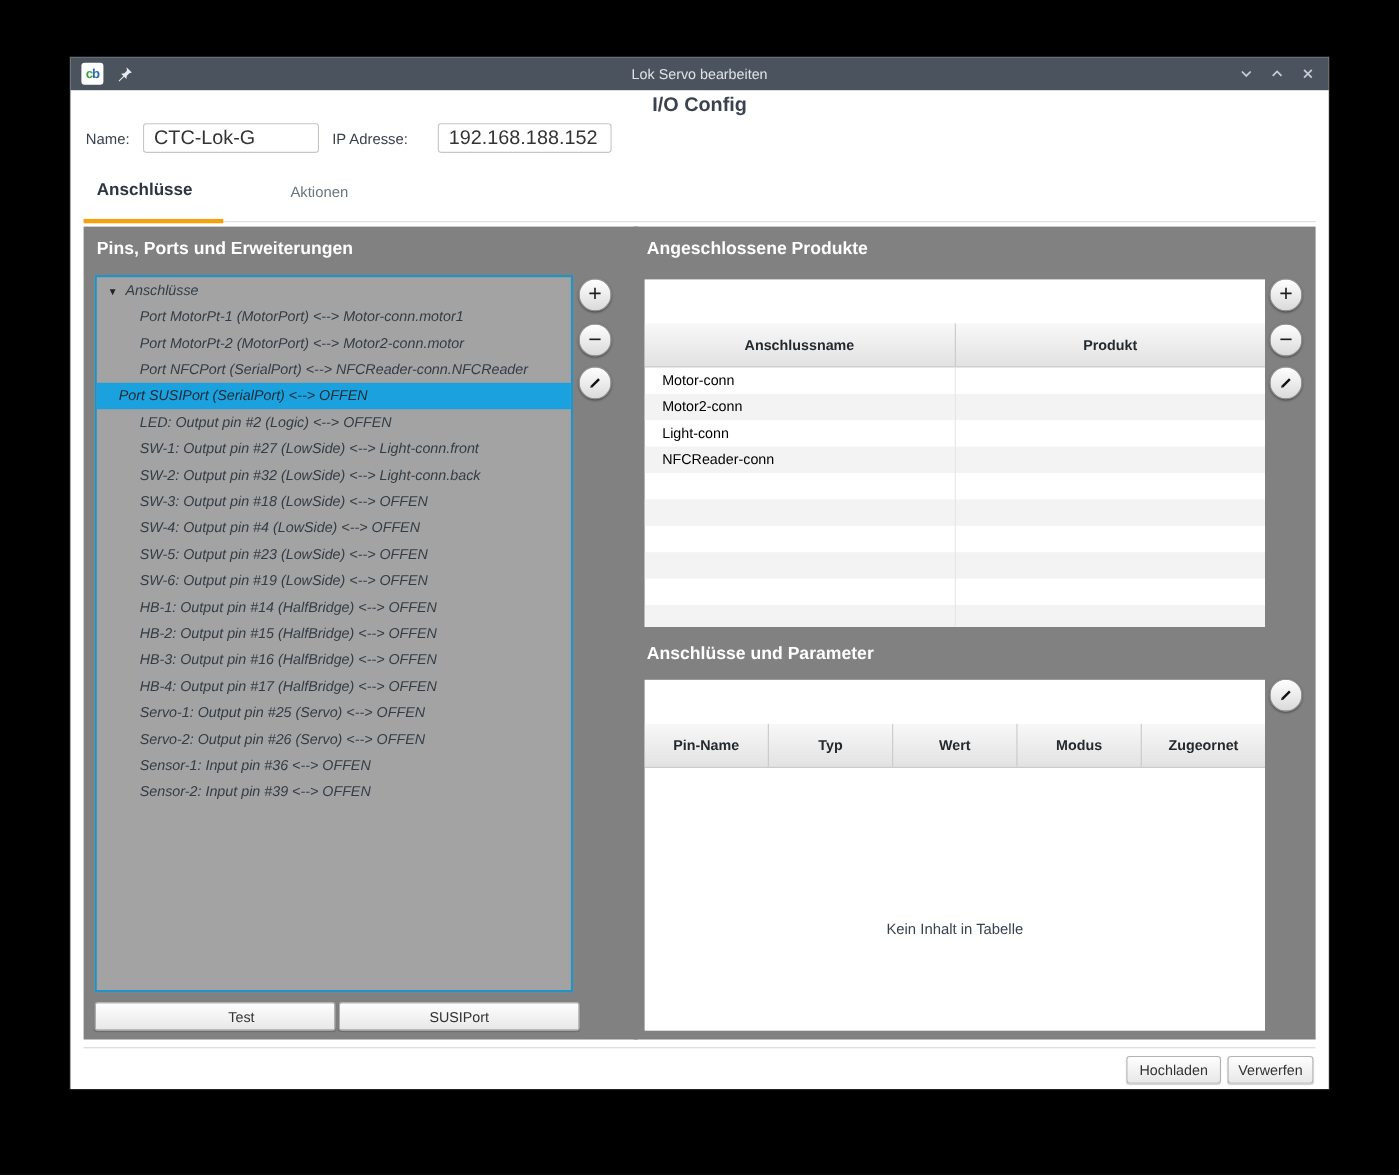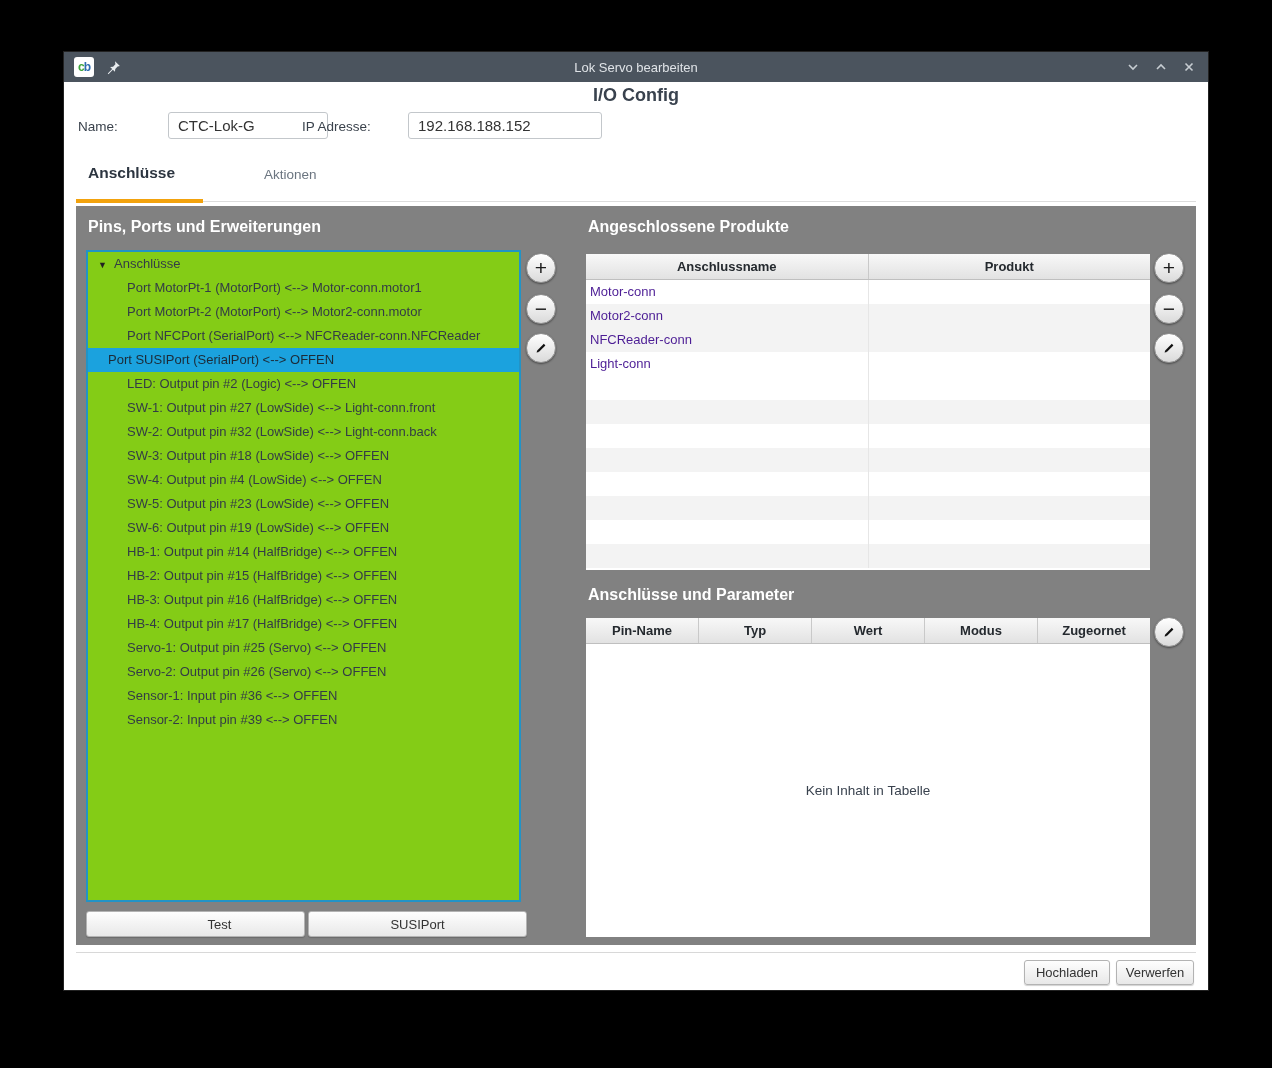--- a/index.html
+++ b/index.html
@@ -17,66 +17,66 @@
   .pin { margin-left:12px; width:16px; height:16px; display:flex; align-items:center; }
   .win-title { position:absolute; left:0; right:0; text-align:center;
                color:#dfe3e7; font-size:13px; pointer-events:none; }
   .win-controls { margin-left:auto; display:flex; gap:10px; z-index:2; }
   .win-btn { width:18px; height:18px; display:flex; align-items:center; justify-content:center; cursor:default; }
   
   .heading { position:absolute; top:33px; left:0; width:100%; text-align:center;
              font-size:18px; font-weight:bold; color:#39424e; }
   .form-label { position:absolute; font-size:13.5px; color:#3a424c; top:67px; }
   .form-input { position:absolute; top:60px; height:27px; border:1px solid #c3c7cb;
-                border-radius:3px; padding:0 9px; font-size:15px; color:#333;
-                font-family:"Liberation Sans",sans-serif; background:#fff; outline:none;margin-left:38px; }
+                border-radius:3px; padding:0 9px; font-size:18px; color:#333;
+                font-family:"Liberation Sans",sans-serif; background:#fff; outline:none; }
   
   .tab { position:absolute; top:112px; cursor:default; }
   .tab.active { font-size:15.5px; font-weight:bold; color:#2c3540; }
   .tab.inactive { font-size:13.5px; color:#6b7580; top:115px;margin-left:48px; }
   .tab-line { position:absolute; top:149px; left:12px; width:1120px; height:1px; background:#dcdcdc; }
   .tab-underline { position:absolute; top:147px; left:12px; width:127px; height:4px; background:#f2a20d; }
   
   .panel { position:absolute; top:154px; height:739px; background:#818181; }
   .panel-left { left:12px; width:504px; }
   .panel-right { left:512px; width:620px; }
   .panel-title { position:absolute; left:12px; top:12px; color:#fff;
                  font-size:16px; font-weight:bold; }
   
   .tree { position:absolute; left:10px; top:44px; width:435px; height:652px;
-          background:#84cc16; border:2px solid #2293c6; overflow:hidden; }
+          background:#a3a3a3; border:2px solid #2293c6; overflow:hidden;font-style:italic; }
   .tree-row { height:24px; line-height:24px; font-size:13px; color:#333c46;
               white-space:nowrap; cursor:default; }
   .tree-row.root { padding-left:10px; }
   .tree-row .arrow { display:inline-block; width:16px; font-size:9px; color:#222; }
   .tree-row.child { padding-left:39px; }
   .tree-row.selected { background:#1ba2de; color:#1c2b38;padding-left:20px; }
   
   .circ { position:absolute; width:30px; height:30px; border-radius:50%;
           background:linear-gradient(#ffffff,#dadada); border:1px solid #8f8f8f;
           box-shadow:0 1px 2px rgba(0,0,0,.45); display:flex; align-items:center;
           justify-content:center; font-size:21px; font-weight:500; color:#1d1d1d; cursor:default; }
   .circ.left-col { left:450px; }
   .circ.right-col { left:578px; }
   
   .btn { position:absolute; background:linear-gradient(#fefefe,#e8e8e8);
          border:1px solid #b3b3b3; border-radius:3px; font-size:13px; color:#333;
          font-family:"Liberation Sans",sans-serif; display:flex; align-items:center;
          justify-content:center; cursor:default; box-shadow:0 1px 1px rgba(0,0,0,.18); }
   
   .tbl { position:absolute; left:10px; width:564px; background:#fff; overflow:hidden; }
-  .tbl-header { display:flex; height:26px; background:linear-gradient(#f8f8f8,#e2e2e2);
-                border-bottom:1px solid #bfbfbf; }
+  .tbl-header { display:flex; height:40px; background:linear-gradient(#f8f8f8,#e2e2e2);
+                border-bottom:1px solid #bfbfbf;margin-top:40px; }
   .tbl-header .hcell { flex:1; display:flex; align-items:center; justify-content:center;
                        font-size:13px; font-weight:bold; color:#24292e;
                        border-right:1px solid #c9c9c9; }
   .tbl-header .hcell:last-child { border-right:none; }
   .trow { display:flex; height:24px; }
   .trow.alt { background:#f3f3f3; }
-  .trow .cell { flex:1; font-size:13px; color:#4c1d95; line-height:24px; padding-left:4px;
+  .trow .cell { flex:1; font-size:13px; color:#000000; line-height:24px; padding-left:16px;
                 border-right:1px solid #e6e6e6; white-space:nowrap; overflow:hidden; }
   .trow .cell:last-child { border-right:none; }
   .tbl-empty-body { display:flex; align-items:center; justify-content:center;
                     height:293px; font-size:13.5px; color:#39424e; }
   .param-title { top:380px; }
   
   .footer-line { position:absolute; left:12px; top:900px; width:1120px; height:1px; background:#d8d8d8; }
   svg { display:block; }
 </style>
 </head>
@@ -111,21 +111,21 @@
             <path d="M2.5 2.5 L9.5 9.5 M9.5 2.5 L2.5 9.5" stroke="#c7cdd2" stroke-width="1.6"></path>
           </svg>
       </div>
     </div>
   </div>
 
   <div class="heading">I/O Config</div>
   <span class="form-label" style="left:14px;">Name:</span>
   <input class="form-input" style="left: 66px; width: 160px;" value="CTC-Lok-G">
   <span class="form-label" style="left:238px;">IP Adresse:</span>
-  <input class="form-input" style="left: 306px; width: 194px;" value="192.168.188.152">
+  <input class="form-input" style="left: 334px; width: 158px;" value="192.168.188.152">
 
   <div class="tab active" style="left:24px;">Anschlüsse</div>
   <div class="tab inactive" style="left:152px;">Aktionen</div>
   <div class="tab-line"></div>
   <div class="tab-underline"></div>
 
   <div class="panel panel-left">
     <div class="panel-title">Pins, Ports und Erweiterungen</div>
 
     <div class="tree">
@@ -180,26 +180,26 @@
         </div>
       <div id="produkte-body">
           <div class="trow">
             <div class="cell">Motor-conn</div>
             <div class="cell"></div>
           </div>
           <div class="trow alt">
             <div class="cell">Motor2-conn</div>
             <div class="cell"></div>
           </div>
+          <div class="trow">
+            <div class="cell">Light-conn</div>
+            <div class="cell"></div>
+          </div>
           <div class="trow alt">
             <div class="cell">NFCReader-conn</div>
-            <div class="cell"></div>
-          </div>
-          <div class="trow">
-            <div class="cell">Light-conn</div>
             <div class="cell"></div>
           </div>
           <div class="trow">
             <div class="cell"></div>
             <div class="cell"></div>
           </div>
           <div class="trow alt">
             <div class="cell"></div>
             <div class="cell"></div>
           </div>

